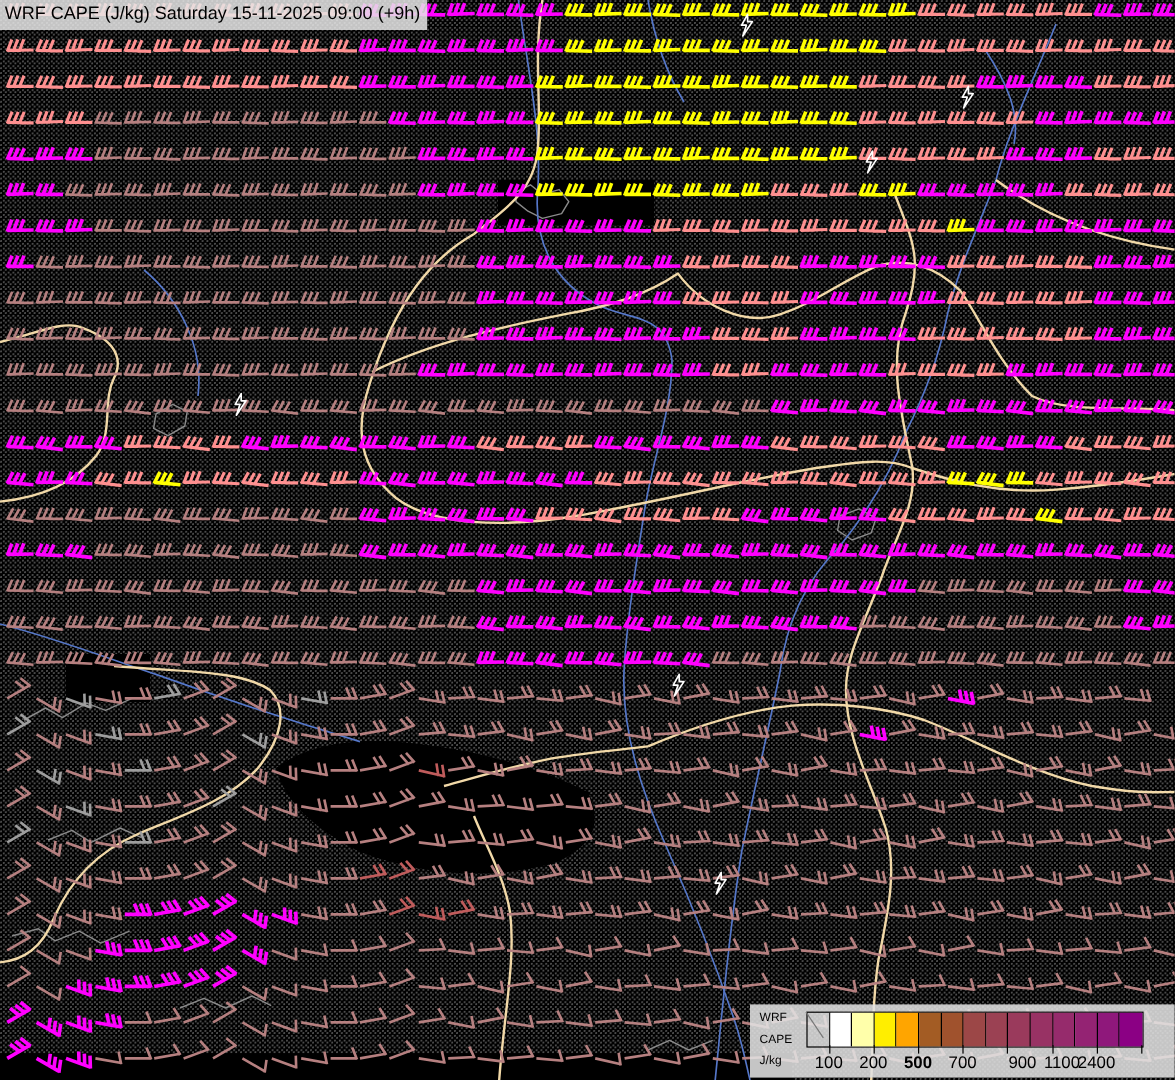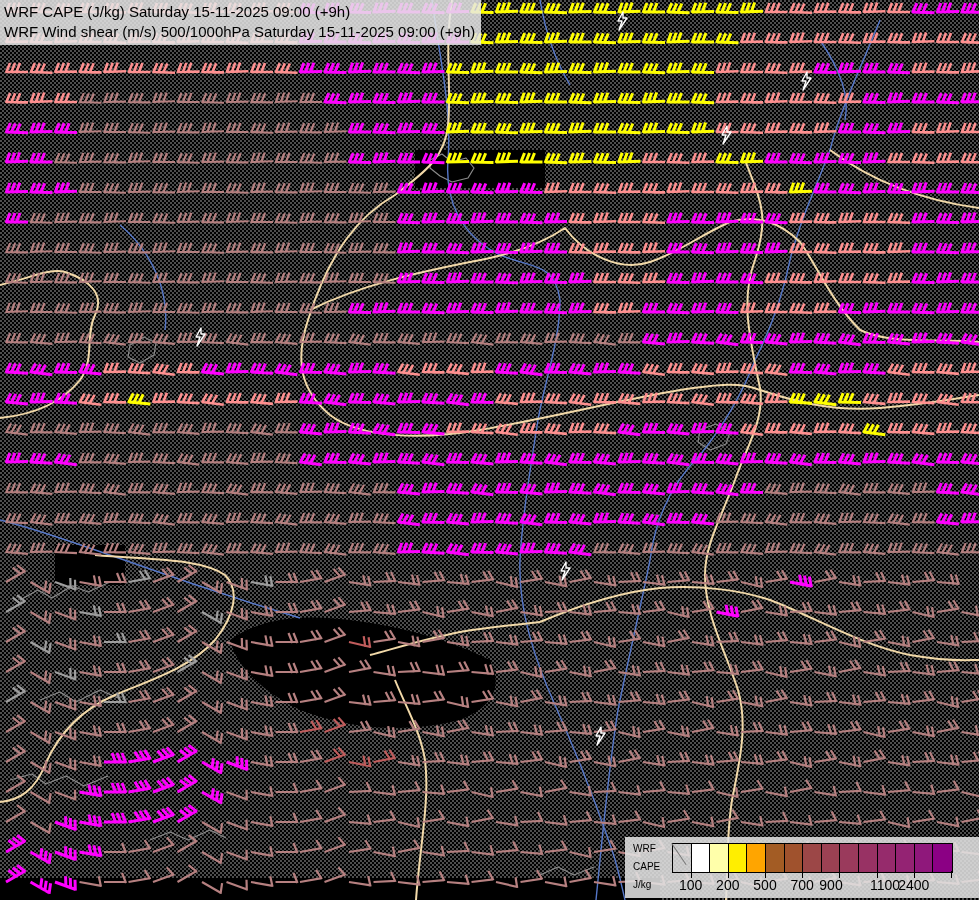--- a/index.html
+++ b/index.html
@@ -3,21 +3,21 @@
 <meta charset="utf-8">
 <style>
   html,body{margin:0;padding:0;background:#000;}
   body{width:979px;height:900px;overflow:hidden;font-family:"Liberation Sans",sans-serif;}
   #map{position:relative;width:979px;height:900px;background-color:#000;
        background-image:radial-gradient(circle at 1px 1px,#4e4e4e .8px,transparent .95px),
                         radial-gradient(circle at 3px 3px,#4e4e4e .8px,transparent .95px);
        background-size:4px 4px,4px 4px;}
   svg.layer{position:absolute;left:0;top:0;width:979px;height:900px;}
   #header{position:absolute;left:0;top:0;background:rgba(232,232,232,.85);
-          padding:2px 6px 3px 4px;color:#000;font-size:15px;line-height:20px;white-space:nowrap;z-index:5;}
+          padding:2px 6px 3px 4px;color:#000;font-size:15px;line-height:20px;white-space:nowrap;z-index:5;text-align:right;}
   #legend{position:absolute;left:625px;top:837px;width:354px;height:61px;
           background:rgba(226,226,226,.87);z-index:5;}
   #legend-label{position:absolute;left:8px;top:3px;width:38px;text-align:left;
                 color:#000;font-size:10px;line-height:18px;}
   #legend-bar{position:absolute;left:47px;top:6px;height:28px;display:flex;border:1px solid #000;}
   .lcell{width:18.6px;height:28px;border-right:1px solid #000;box-sizing:border-box;position:relative;}
   .lcell:last-child{border-right:none;}
   .lcell.first::after{content:"";position:absolute;left:-1px;top:-1px;width:26px;height:1px;
                       background:#777;transform:rotate(56deg);transform-origin:left top;}
   .ltick{position:absolute;top:34px;width:1px;height:7px;background:#000;}
@@ -1261,21 +1261,20 @@
       <path d="M5,0 L0,9 L4,9 L1,18 L9,6 L5,6 Z" stroke="#ffffff" stroke-width="1.4" fill="none" stroke-linejoin="round" transform="translate(618,12)"></path>
       <path d="M5,0 L0,9 L4,9 L1,18 L9,6 L5,6 Z" stroke="#ffffff" stroke-width="1.4" fill="none" stroke-linejoin="round" transform="translate(722,126)"></path>
       <path d="M5,0 L0,9 L4,9 L1,18 L9,6 L5,6 Z" stroke="#ffffff" stroke-width="1.4" fill="none" stroke-linejoin="round" transform="translate(802,72)"></path>
       <path d="M5,0 L0,9 L4,9 L1,18 L9,6 L5,6 Z" stroke="#ffffff" stroke-width="1.4" fill="none" stroke-linejoin="round" transform="translate(196,328)"></path>
       <path d="M5,0 L0,9 L4,9 L1,18 L9,6 L5,6 Z" stroke="#ffffff" stroke-width="1.4" fill="none" stroke-linejoin="round" transform="translate(561,562)"></path>
       <path d="M5,0 L0,9 L4,9 L1,18 L9,6 L5,6 Z" stroke="#ffffff" stroke-width="1.4" fill="none" stroke-linejoin="round" transform="translate(596,727)"></path>
     </svg>
 
   <div id="header">
     <div>WRF CAPE (J/kg) Saturday 15-11-2025 09:00 (+9h)</div>
-    <div>WRF Wind shear (m/s) 500/1000hPa Saturday 15-11-2025 09:00 (+9h)</div>
   </div>
 
   <div id="legend">
     <div id="legend-label">
       <div>WRF</div>
       <div>CAPE</div>
       <div>J/kg</div>
     </div>
     <div id="legend-bar">
         <div class="lcell first"></div>
@@ -1293,25 +1292,25 @@
         <div class="lcell" style="background: rgb(148, 35, 115);"></div>
         <div class="lcell" style="background: rgb(143, 24, 123);"></div>
         <div class="lcell" style="background: rgb(139, 0, 132);"></div>
       </div>
     <div id="legend-scale">
         <div class="ltick" style="left: 65.6px;"></div>
         <span class="lnum" style="left: 65.6px;">100</span>
         <div class="ltick" style="left: 102.8px;"></div>
         <span class="lnum" style="left: 102.8px;">200</span>
         <div class="ltick" style="left: 140px;"></div>
-        <span class="lnum" style="left: 140px;">500</span>
+        <span class="lnum" style="left: 140px; font-weight: bold;">500</span>
         <div class="ltick" style="left: 177.2px;"></div>
         <span class="lnum" style="left: 177.2px;">700</span>
         <div class="ltick" style="left: 214.4px;"></div>
-        <span class="lnum" style="left: 206px;">900</span>
+        <span class="lnum" style="left: 227px;">900</span>
         <div class="ltick" style="left: 251.6px;"></div>
         <span class="lnum" style="left: 260px;">1100</span>
         <div class="ltick" style="left: 288.8px;"></div>
         <span class="lnum" style="left: 288.8px;">2400</span>
         <div class="ltick" style="left: 326px;"></div>
         <span class="lnum" style="left: 326px; margin-left: 44px;">1500</span>
       </div>
   </div>
 </div>
 

